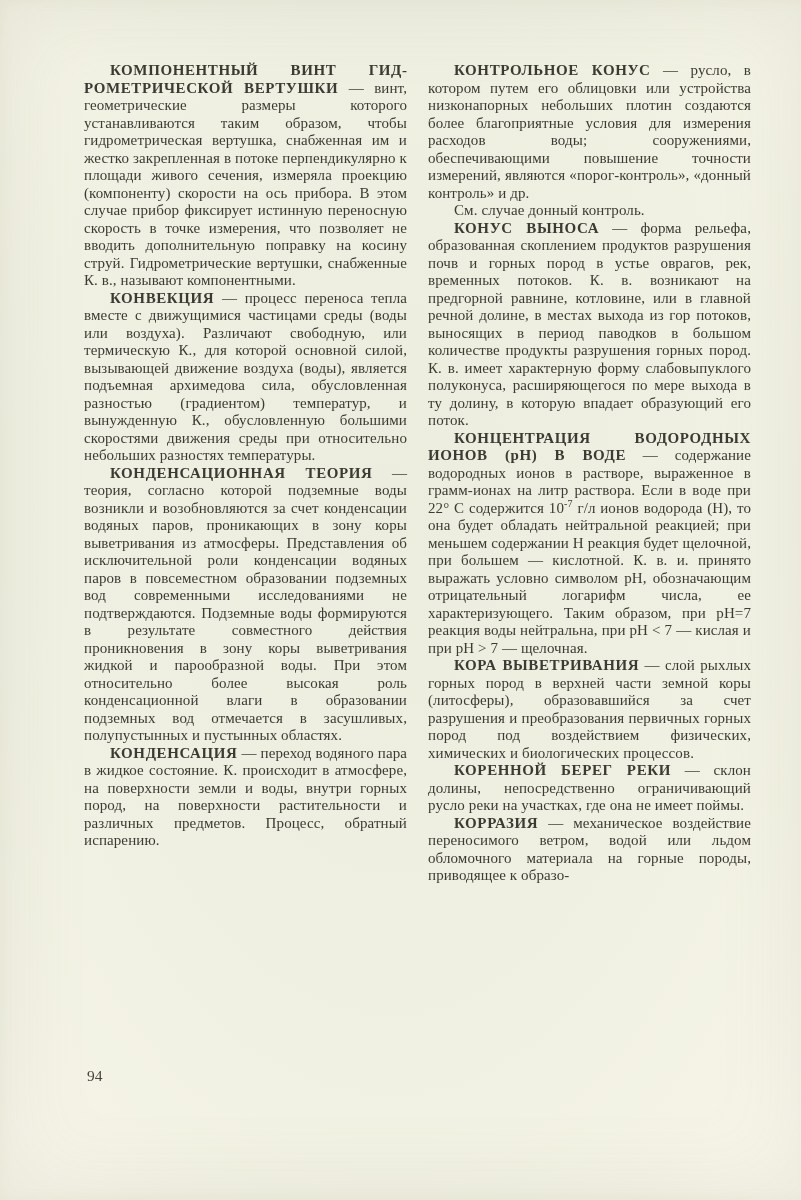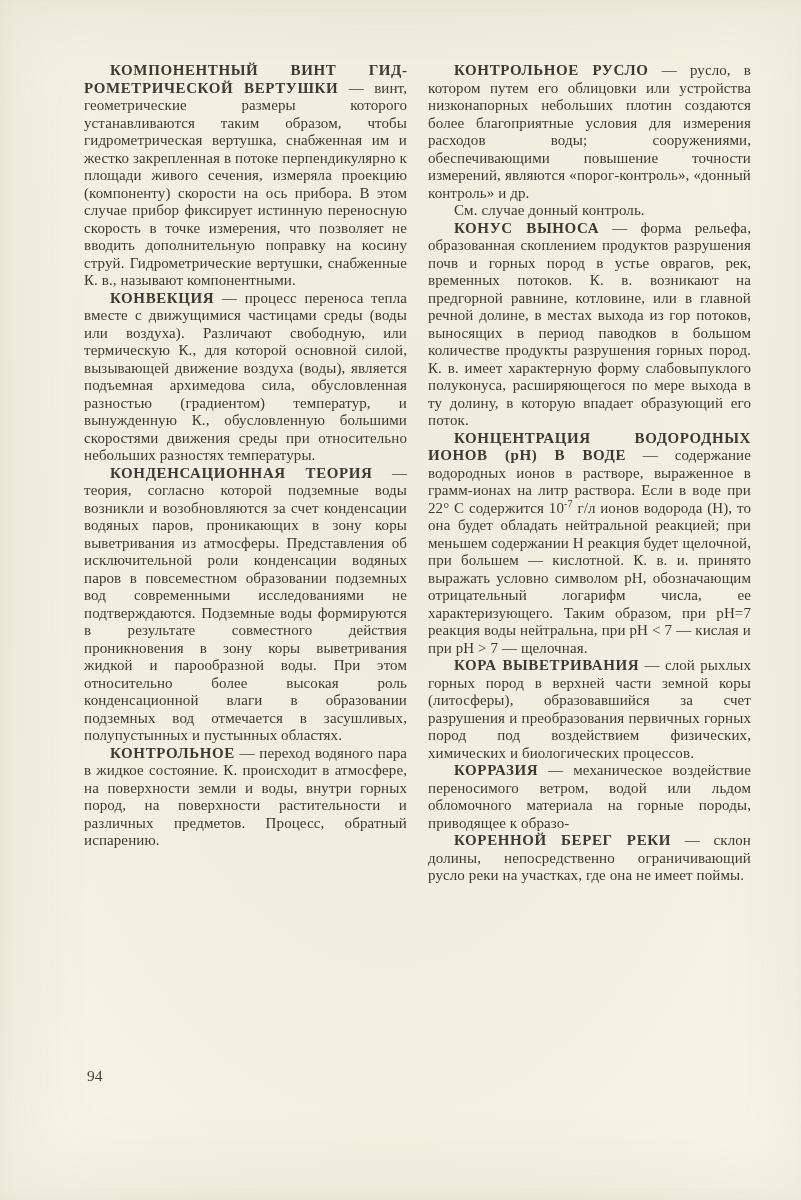--- a/index.html
+++ b/index.html
@@ -63,26 +63,26 @@
 </style>
 </head>
 <body>
 
 <div class="page">
   <div class="columns">
     <div class="column">
         <p class="entry"><span class="seg-b">КОМПОНЕНТНЫЙ ВИНТ ГИД­РОМЕТРИЧЕСКОЙ ВЕРТУШКИ</span><span class="seg-n"> — винт, геометрические размеры которого устанавливаются таким образом, чтобы гидрометрическая вертушка, снабженная им и жестко закрепленная в потоке перпендикулярно к площади живого сечения, измеряла проекцию (компоненту) скорости на ось прибора. В этом случае прибор фиксирует истинную переносную скорость в точке измерения, что позволяет не вводить дополнительную поправку на косину струй. Гидрометрические вертушки, снабженные К. в., называют </span><span class="seg-i">компонентными.</span></p>
         <p class="entry"><span class="seg-b">КОНВЕКЦИЯ</span><span class="seg-n"> — процесс переноса тепла вместе с движущимися частицами среды (воды или воздуха). Различают </span><span class="seg-i">свободную</span><span class="seg-n">, или термическую К., для которой основной силой, вызывающей движение воздуха (воды), является подъемная архимедова сила, обусловленная разностью (градиентом) температур, и </span><span class="seg-i">вынужденную</span><span class="seg-n"> К., обусловленную большими скоростями движения среды при относительно небольших разностях температуры.</span></p>
         <p class="entry"><span class="seg-b">КОНДЕНСАЦИОННАЯ ТЕО­РИЯ</span><span class="seg-n"> — теория, согласно которой подземные воды возникли и возобновляются за счет конденсации водяных паров, проникающих в зону коры выветривания из атмосферы. Представления об исключительной роли конденсации водяных паров в повсеместном образовании подземных вод современными исследованиями не подтверждаются. Подземные воды формируются в результате совместного действия проникновения в зону коры выветривания жидкой и парообразной воды. При этом относительно более высокая роль конденсационной влаги в образовании подземных вод отмечается в засушливых, полупустынных и пустынных областях.</span></p>
-        <p class="entry"><span class="seg-b">КОНТРОЛЬНОЕ</span><span class="seg-n"> — переход водяного пара в жидкое состояние. К. происходит в атмосфере, на поверхности земли и воды, внутри горных пород, на поверхности растительности и различных предметов. Процесс, обратный испарению.</span></p>
+        <p class="entry"><span class="seg-b">КОНДЕНСАЦИЯ</span><span class="seg-n"> — переход водяного пара в жидкое состояние. К. происходит в атмосфере, на поверхности земли и воды, внутри горных пород, на поверхности растительности и различных предметов. Процесс, обратный испарению.</span></p>
       </div>
     <div class="column">
-        <p class="entry"><span class="seg-b">КОНТРОЛЬНОЕ РУСЛО</span><span class="seg-n"> — русло, в котором путем его облицовки или устройства низконапорных небольших плотин создаются более благоприятные условия для измерения расходов воды; сооружениями, обеспечивающими повышение точности измерений, являются «порог-контроль», «донный контроль» и др.</span></p>
+        <p class="entry"><span class="seg-b">КОНТРОЛЬНОЕ КОНУС</span><span class="seg-n"> — русло, в котором путем его облицовки или устройства низконапорных небольших плотин создаются более благоприятные условия для измерения расходов воды; сооружениями, обеспечивающими повышение точности измерений, являются «порог-контроль», «донный контроль» и др.</span></p>
         <p class="entry"><span class="seg-n">См. случае </span><span class="seg-i">донный контроль.</span></p>
         <p class="entry"><span class="seg-b">КОНУС ВЫНОСА</span><span class="seg-n"> — форма рельефа, образованная скоплением продуктов разрушения почв и горных пород в устье оврагов, рек, временных потоков. К. в. возникают на предгорной равнине, котловине, или в главной речной долине, в местах выхода из гор потоков, выносящих в период паводков в большом количестве продукты разрушения горных пород. К. в. имеет характерную форму слабовыпуклого полуконуса, расширяющегося по мере выхода в ту долину, в которую впадает образующий его поток.</span></p>
         <p class="entry"><span class="seg-b">КОНЦЕНТРАЦИЯ ВОДОРОД­НЫХ ИОНОВ (рН) В ВОДЕ</span><span class="seg-n"> — содержание водородных ионов в растворе, выраженное в грамм-ионах на литр раствора. Если в воде при 22° С содержится 10</span><sup class="seg-sup">-7</sup><span class="seg-n"> </span><span class="seg-i">г/л</span><span class="seg-n"> ионов водорода (Н), то она будет обладать нейтральной реакцией; при меньшем содержании Н реакция будет </span><span class="seg-i">щелочной</span><span class="seg-n">, при большем — </span><span class="seg-i">кислотной</span><span class="seg-n">. К. в. и. принято выражать условно символом рН, обозначающим отрицательный логарифм числа, ее характеризующего. Таким образом, при рН=7 реакция воды </span><span class="seg-i">нейтральна</span><span class="seg-n">, при рН &lt; 7 — </span><span class="seg-i">кислая</span><span class="seg-n"> и при рН &gt; 7 — </span><span class="seg-i">щелочная.</span></p>
         <p class="entry"><span class="seg-b">КОРА ВЫВЕТРИВАНИЯ</span><span class="seg-n"> — слой рыхлых горных пород в верхней части земной коры (литосферы), образовавшийся за счет разрушения и преобразования первичных горных пород под воздействием физических, химических и биологических процессов.</span></p>
+        <p class="entry"><span class="seg-b">КОРЕННОЙ БЕРЕГ РЕКИ</span><span class="seg-n"> — склон долины, непосредственно ограничивающий русло реки на участках, где она не имеет поймы.</span></p>
         <p class="entry"><span class="seg-b">КОРРАЗИЯ</span><span class="seg-n"> — механическое воздействие переносимого ветром, водой или льдом обломочного материала на горные породы, приводящее к образо-</span></p>
-        <p class="entry"><span class="seg-b">КОРЕННОЙ БЕРЕГ РЕКИ</span><span class="seg-n"> — склон долины, непосредственно ограничивающий русло реки на участках, где она не имеет поймы.</span></p>
       </div>
   </div>
   <div class="page-number">94</div>
 </div>
 
 </body></html>

